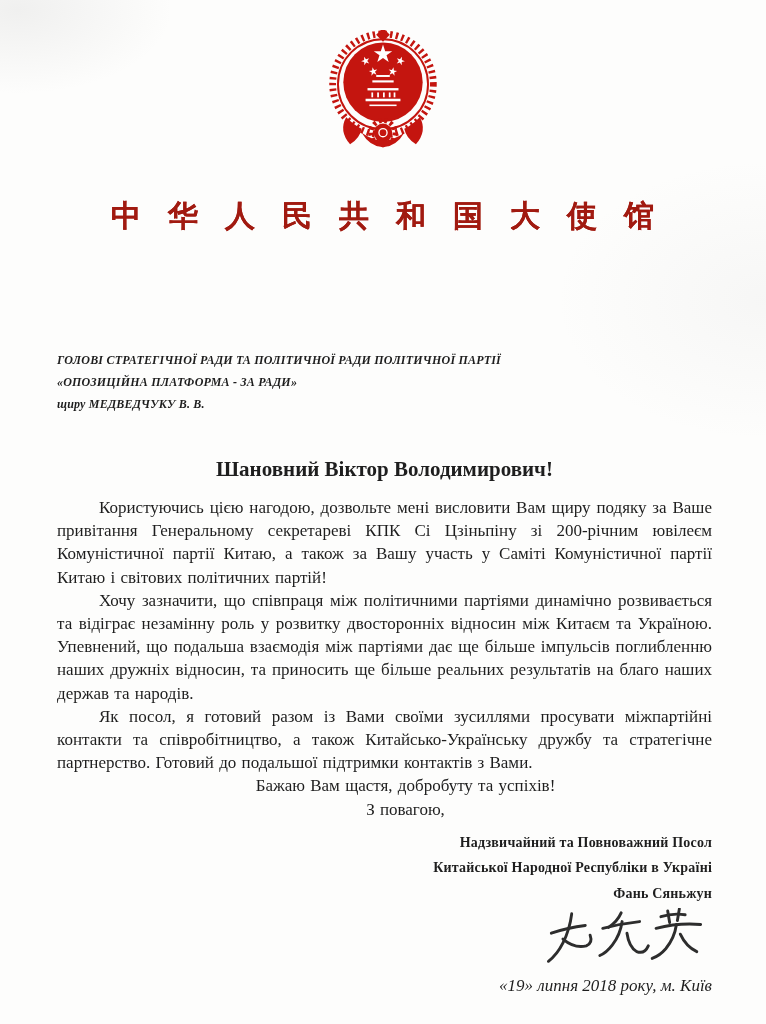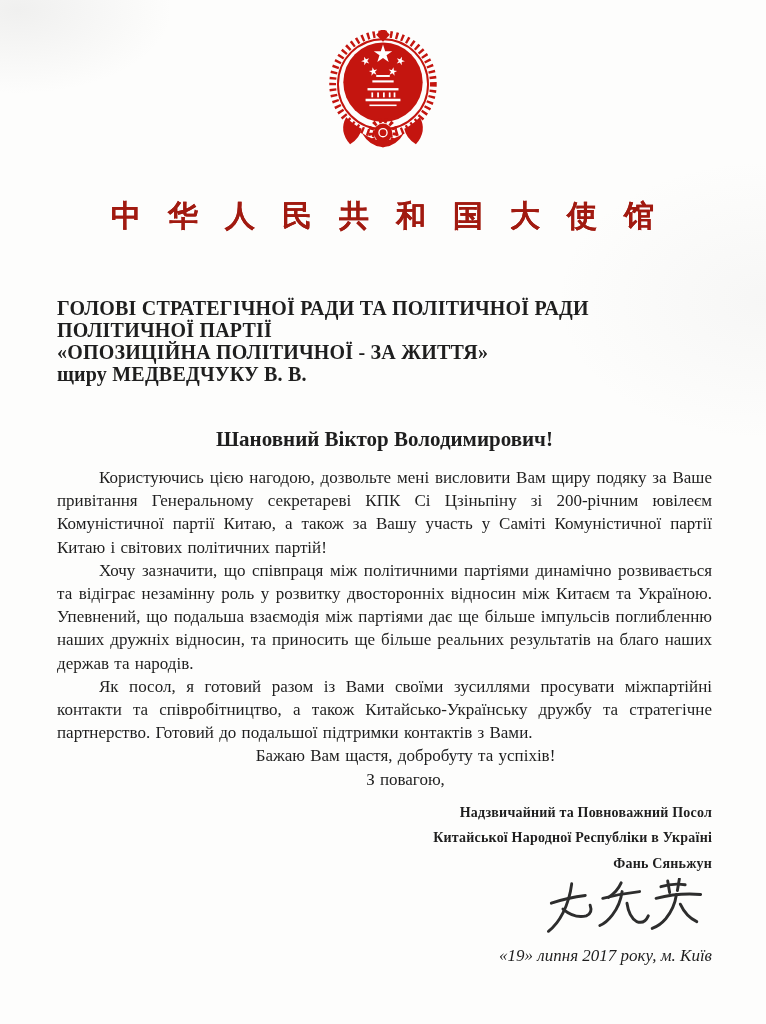--- a/index.html
+++ b/index.html
@@ -13,21 +13,21 @@
     color:#1e1e1e;
   }
   .emblem{display:block;margin:30px auto 0;width:118px;height:122px;text-align:center;}
   .embassy-title{
     margin-top:44px;text-align:center;white-space:nowrap;
     font-size:30px;font-weight:600;color:#a11a10;
     letter-spacing:27px;transform:translateX(13px);
     text-shadow:0 0 .5px #a11a10;
   }
   .content{padding:0 54px 0 57px;}
-  .recipient{margin-top:60px;font-weight:bold;font-size:20px;line-height:22px;letter-spacing:.2px;}
+  .recipient{margin-top:112px;font-weight:bold;font-size:12px;line-height:22px;letter-spacing:.2px;font-style:italic;}
   .salutation{margin-top:42px;margin-bottom:15px;text-align:center;font-weight:bold;font-size:21px;line-height:24px;}
   .para{margin:0;font-size:17px;line-height:23.2px;text-align:justify;text-indent:42px;word-spacing:1px;}
   .para.short{text-align:center;}
   .sig-block{margin-top:9px;text-align:right;font-weight:bold;font-size:14px;line-height:25.5px;letter-spacing:.2px;}
   .handwritten{margin-top:2px;text-align:right;padding-right:2px;height:64px;}
   .date-line{margin-top:4px;text-align:right;font-style:italic;font-size:17px;}
 </style>
 </head>
 <body>
 
@@ -73,21 +73,21 @@
       <path d="M38,106 Q60,122 82,106 Q74,120 60,121 Q46,120 38,106 Z" fill="#c4150f"></path>
     </svg>
   </div>
 
   <div class="embassy-title">中华人民共和国大使馆</div>
 
   <div class="content">
 
     <div class="recipient">
       <div>ГОЛОВІ СТРАТЕГІЧНОЇ РАДИ ТА ПОЛІТИЧНОЇ РАДИ ПОЛІТИЧНОЇ ПАРТІЇ</div>
-      <div>«ОПОЗИЦІЙНА ПОЛІТИЧНОЇ - ЗА ЖИТТЯ»</div>
+      <div>«ОПОЗИЦІЙНА ПЛАТФОРМА - ЗА РАДИ»</div>
       <div>щиру МЕДВЕДЧУКУ В. В.</div>
     </div>
 
     <div class="salutation">Шановний Віктор Володимирович!</div>
 
     <p class="para">Користуючись цією нагодою, дозвольте мені висловити Вам щиру подяку за Ваше привітання Генеральному секретареві КПК Сі Цзіньпіну зі 200-річним ювілеєм Комуністичної партії Китаю, а також за Вашу участь у Саміті Комуністичної партії Китаю і світових політичних партій!</p>
     <p class="para">Хочу зазначити, що співпраця між політичними партіями динамічно розвивається та відіграє незамінну роль у розвитку двосторонніх відносин між Китаєм та Україною. Упевнений, що подальша взаємодія між партіями дає ще більше імпульсів поглибленню наших дружніх відносин, та приносить ще більше реальних результатів на благо наших держав та народів.</p>
     <p class="para">Як посол, я готовий разом із Вами своїми зусиллями просувати міжпартійні контакти та співробітництво, а також Китайсько-Українську дружбу та стратегічне партнерство. Готовий до подальшої підтримки контактів з Вами.</p>
     <p class="para short">Бажаю Вам щастя, добробуту та успіхів!</p>
     <p class="para short">З повагою,</p>
@@ -115,17 +115,17 @@
           <path d="M128,3 L130,15"></path>
           <path d="M140,1 L138,13"></path>
           <path d="M116,21 Q139,15 162,17"></path>
           <path d="M137,17 Q135,31 126,42 Q120,49 112,52"></path>
           <path d="M141,27 Q147,40 158,45"></path>
         </g>
       </svg>
     </div>
 
     <div class="date-line">
-      <span>«19» липня 2017 року, м. Київ</span>
+      <span>«19» липня 2018 року, м. Київ</span>
     </div>
 
   </div>
 </div>
 
 </body></html>

